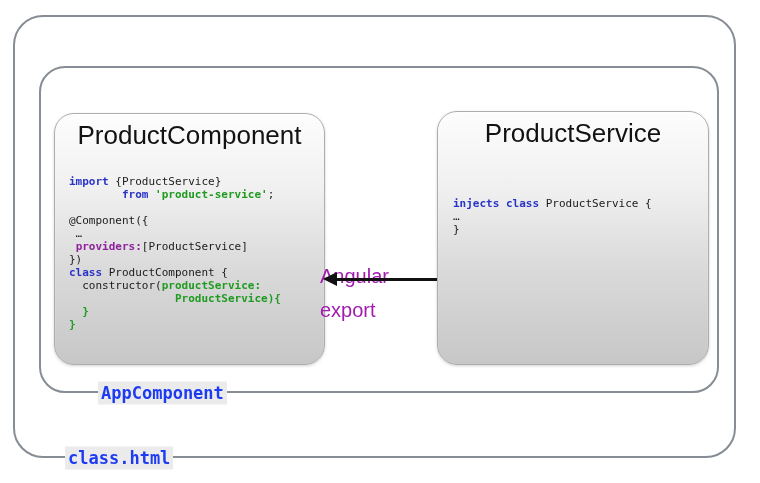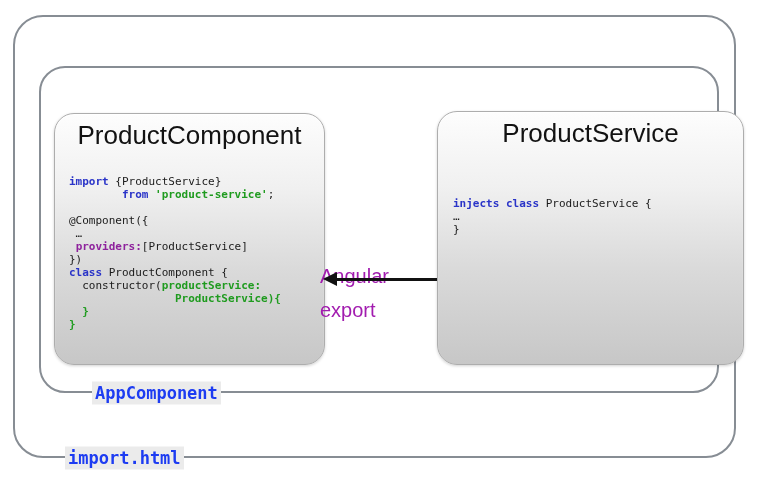--- a/index.html
+++ b/index.html
@@ -35,21 +35,21 @@
   
   .codebox {
     position: absolute;
     box-sizing: border-box;
     border-radius: 20px;
     border: 1px solid #adadad;
     background: linear-gradient(180deg, #fdfdfd 0%, #f0f0f0 30%, #dadada 62%, #c7c7c7 100%);
     box-shadow: inset 0 1px 1px rgba(255,255,255,0.9), 0 1px 3px rgba(0,0,0,0.18);
   }
   .codebox.left  { left: 54px;  top: 113px; width: 271px; height: 252px; }
-  .codebox.right { left: 437px; top: 111px; width: 307px; height: 254px; }
+  .codebox.right { left: 437px; top: 111px; width: 272px; height: 254px; }
 
   .box-title {
     margin-top: 8px;
     text-align: center;
     font-size: 26px;
     line-height: 26px;
     color: #121212;
     letter-spacing: 0px;
   }
   .code {
@@ -105,21 +105,21 @@
     transform: translateY(-50%);
     font-family: "DejaVu Sans Mono", monospace;
     font-weight: bold;
     font-size: 17px;
     line-height: 23px;
     color: var(--label-blue, #1d3cf2);
     background: #ebebeb;
     padding: 0 3px;
     white-space: nowrap;
   }
-  .edge-label.app   { left: 92px; top: 393px; }
+  .edge-label.app   { left: 98px; top: 393px; }
   .edge-label.index { left: 65px; top: 458px; }
 </style>
 </head>
 <body>
 
 <div class="canvas">
 
   <div class="frame outer"></div>
   <div class="frame inner"></div>
 
@@ -132,15 +132,15 @@
     <div class="box-title">ProductService</div>
     <pre class="code"><div class="code-line"><span class="tok-k">injects</span><span class="tok-d"> </span><span class="tok-k">class</span><span class="tok-d"> ProductService {</span></div><div class="code-line"><span class="tok-d">…</span></div><div class="code-line"><span class="tok-d">}</span></div></pre>
   </div>
 
   <div class="arrow-label top">Angular</div>
   <div class="arrow-line"></div>
   <div class="arrow-head"></div>
   <div class="arrow-label bottom">export</div>
 
   <div class="edge-label app">AppComponent</div>
-  <div class="edge-label index">import.html</div>
+  <div class="edge-label index">class.html</div>
 
 </div>
 
 </body></html>

